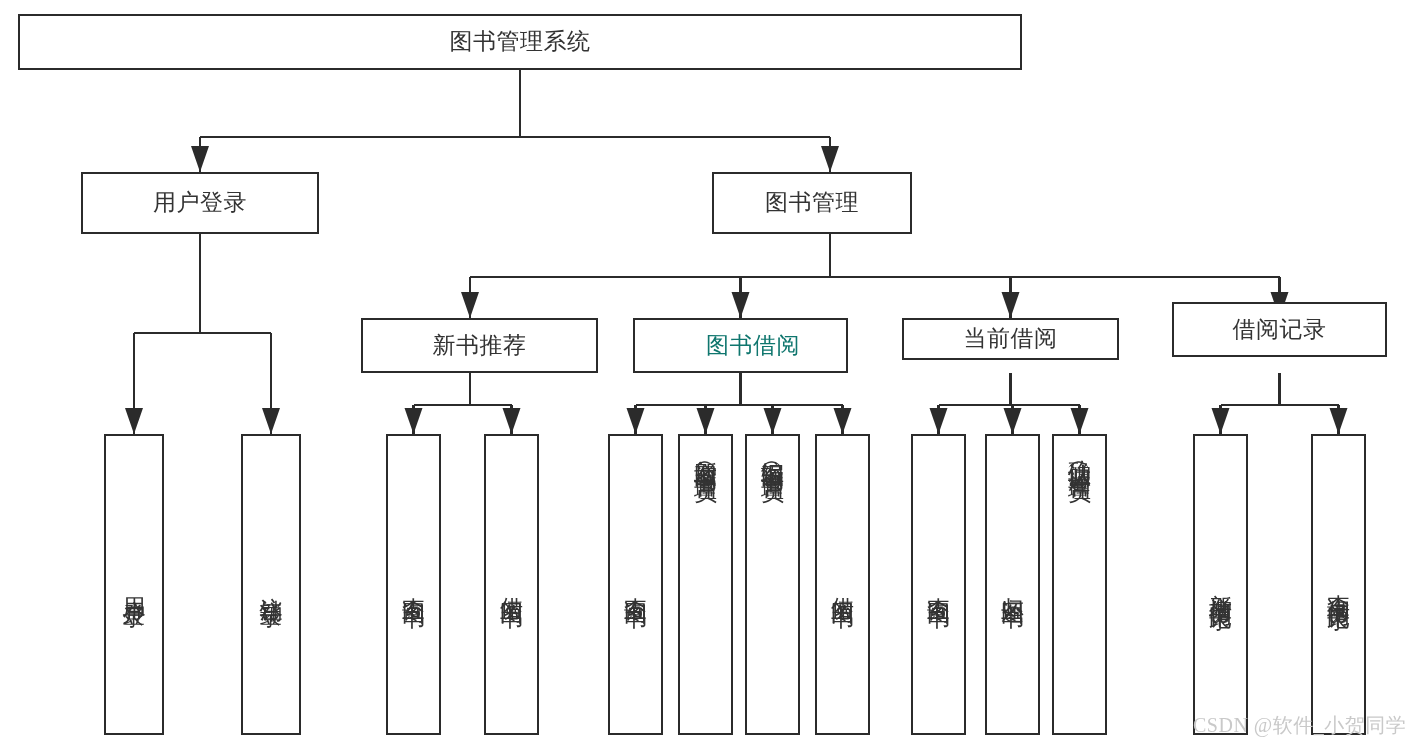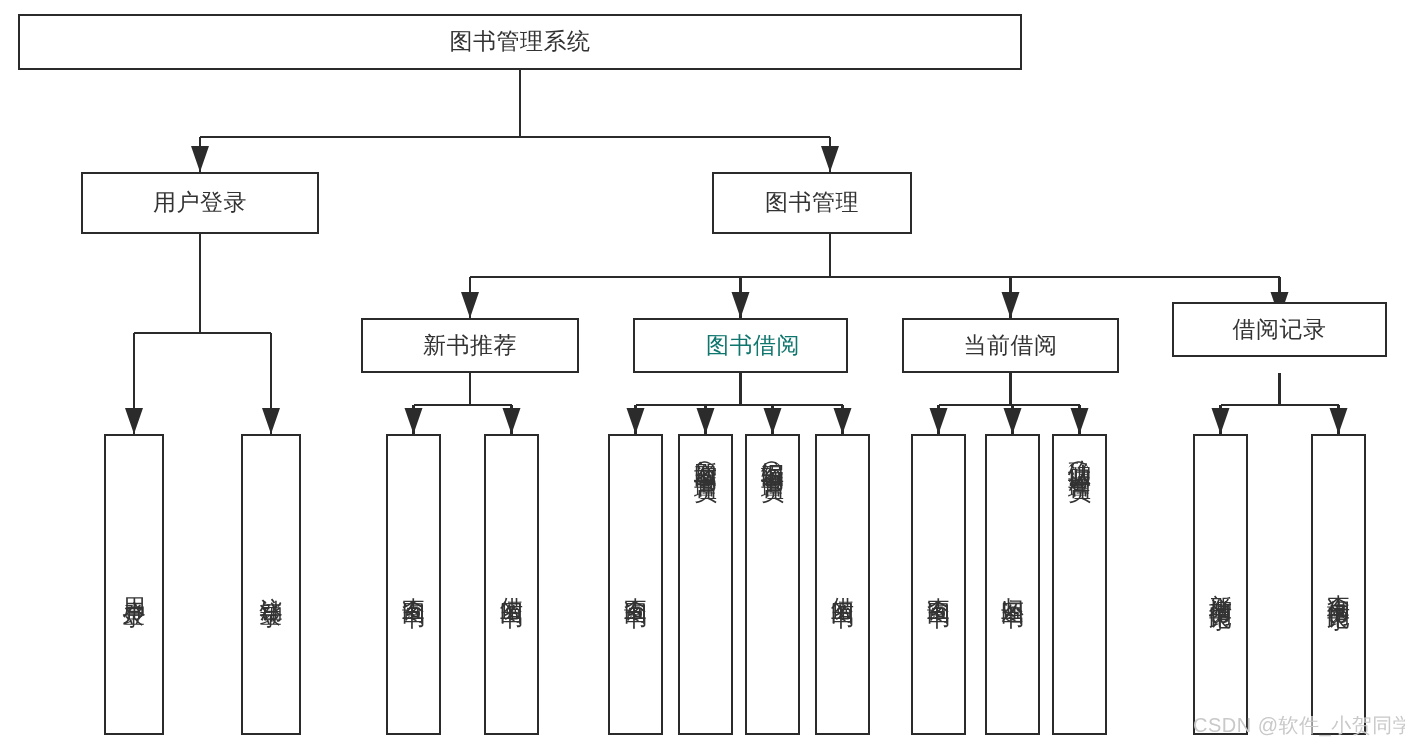--- a/index.html
+++ b/index.html
@@ -9,20 +9,21 @@
   }
   body {
     font-family: "Liberation Sans", "DejaVu Sans", sans-serif;
   }
   #canvas {
     position: relative;
     width: 1405px;
     height: 747px;
     background: #ffffff;
     overflow: hidden;
+    font-family: Liberation Serif, serif;
   }
   svg.edges {
     position: absolute;
     left: 0;
     top: 0;
     width: 1405px;
     height: 747px;
     pointer-events: none;
   }
   .node {
@@ -129,27 +130,27 @@
   <div id="nodes">
       <div class="node" style="left: 18px; top: 14px; width: 1004px; height: 56px; border-color: rgb(43, 43, 43);">
         <div class="node-label" style="color: rgb(51, 51, 51);">图书管理系统</div>
       </div>
       <div class="node" style="left: 81px; top: 172px; width: 238px; height: 62px; border-color: rgb(43, 43, 43);">
         <div class="node-label" style="color: rgb(51, 51, 51);">用户登录</div>
       </div>
       <div class="node" style="left: 712px; top: 172px; width: 200px; height: 62px; border-color: rgb(43, 43, 43);">
         <div class="node-label" style="color: rgb(51, 51, 51);">图书管理</div>
       </div>
-      <div class="node" style="left: 361px; top: 318px; width: 218px; height: 55px; border-color: rgb(43, 43, 43);">
+      <div class="node" style="left: 361px; top: 318px; width: 237px; height: 55px; border-color: rgb(43, 43, 43);">
         <div class="node-label" style="color: rgb(51, 51, 51);">新书推荐</div>
       </div>
       <div class="node" style="left: 633px; top: 318px; width: 215px; height: 55px; border-color: rgb(43, 43, 43);">
         <div class="node-label" style="color: #0f766e; margin-left: 25px;">图书借阅</div>
       </div>
-      <div class="node" style="left: 902px; top: 318px; width: 217px; height: 55px; border-color: rgb(43, 43, 43);">
+      <div class="node" style="left: 902px; top: 318px; width: 217px; height: 42px; border-color: rgb(43, 43, 43);">
         <div class="node-label" style="color: rgb(51, 51, 51);">当前借阅</div>
       </div>
       <div class="node" style="left: 1172px; top: 302px; width: 215px; height: 55px; border-color: rgb(43, 43, 43);">
         <div class="node-label" style="color: rgb(51, 51, 51);">借阅记录</div>
       </div>
       <div class="node vertical centered" style="left: 104px; top: 434px; width: 60px; height: 301px; border-color: rgb(43, 43, 43);">
         <div class="node-label" style="color: rgb(51, 51, 51);">用户登录</div>
       </div>
       <div class="node vertical centered" style="left: 241px; top: 434px; width: 60px; height: 301px; border-color: rgb(43, 43, 43);">
         <div class="node-label" style="color: rgb(51, 51, 51);">注销登录</div>

